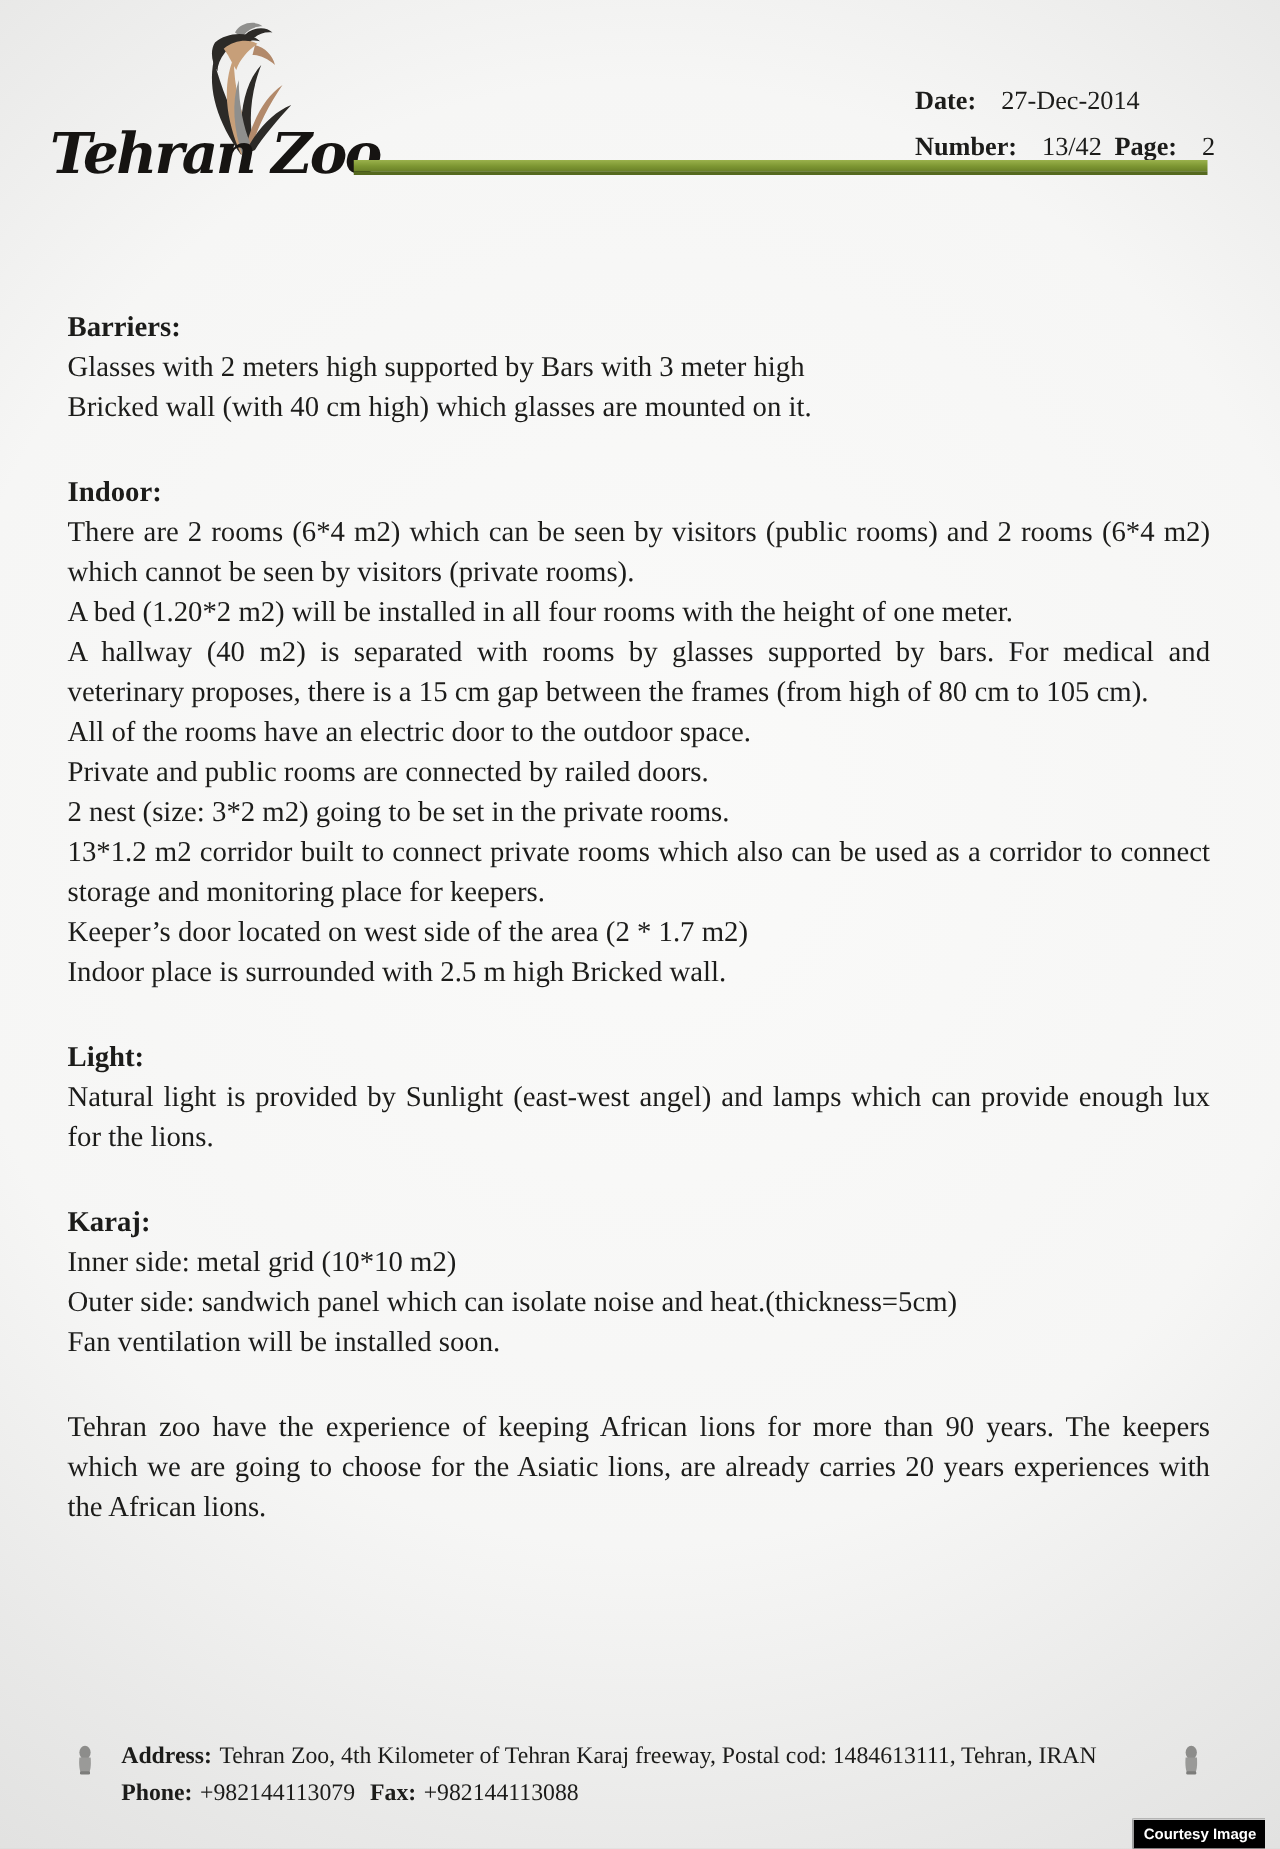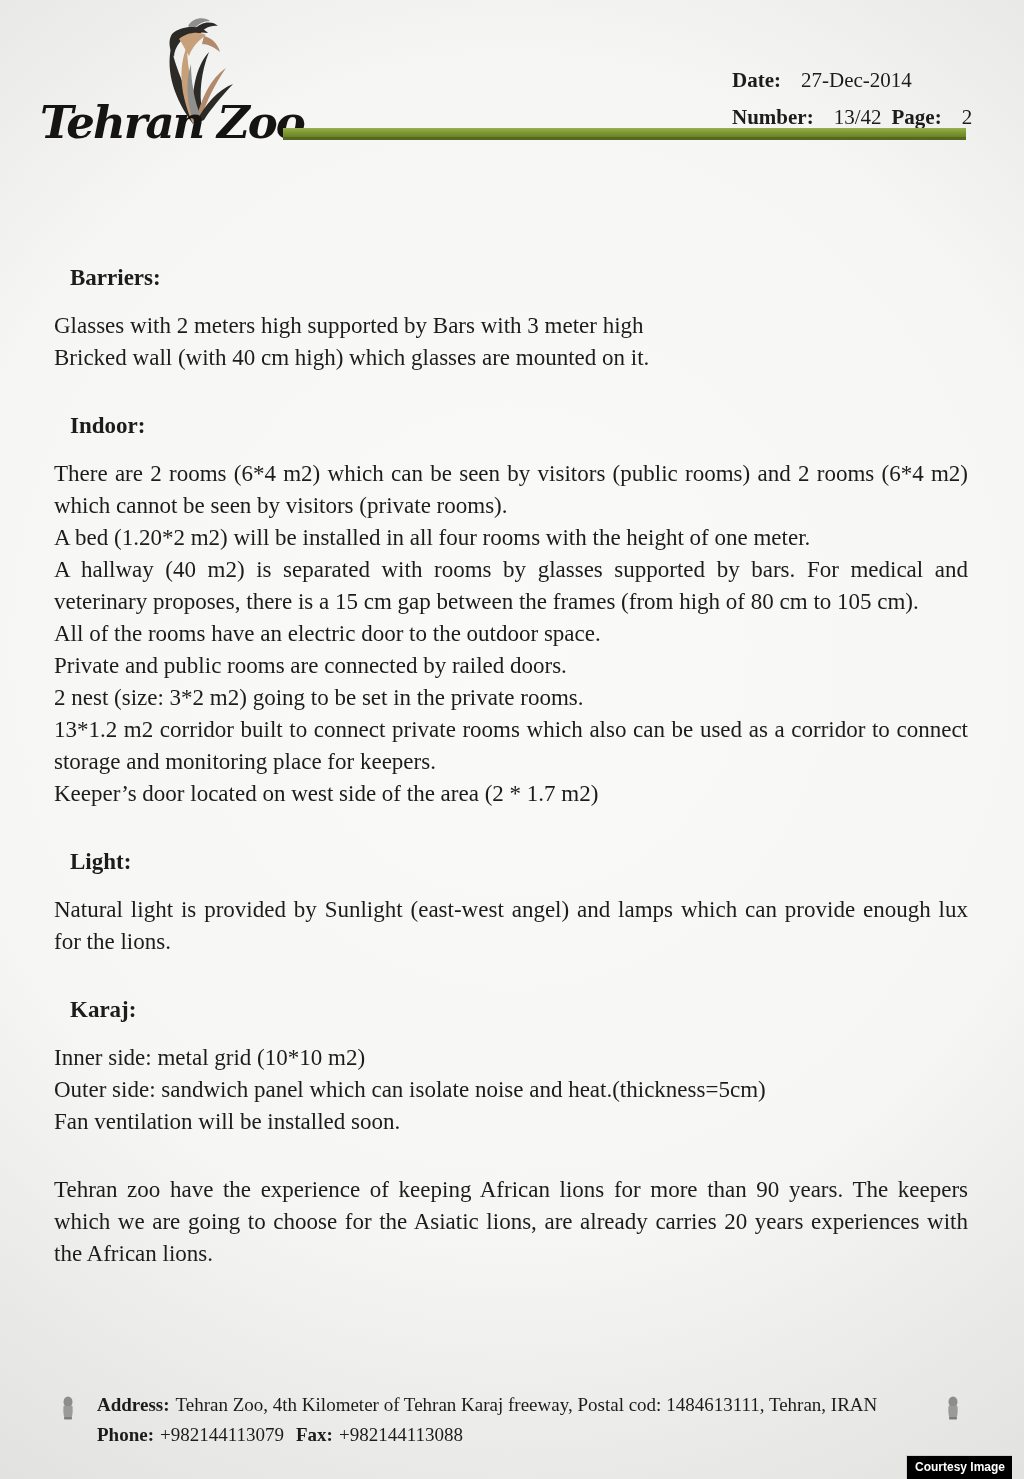--- a/index.html
+++ b/index.html
@@ -30,21 +30,21 @@
     background:linear-gradient(to bottom,#9ab14c 0%,#7d9632 55%,#6a8128 100%);
     border-bottom:3px solid #55691e;
   }
 
   
   .content{
     position:absolute;left:54px;top:246px;width:914px;
     font-size:23px;line-height:32px;
   }
   .content h2{
-    font-size:23px;line-height:32px;margin:16px;font-weight:bold;
+    font-size:23px;line-height:32px;margin:0;font-weight:bold;
   }
   .content section{margin-top:36px;}
   .content section:first-child{margin-top:0;}
   .content p{margin:0;}
   .just{text-align:justify;}
 
   
   .footer-text{
     position:absolute;left:97px;top:1390px;width:840px;
     font-size:19px;line-height:30px;
@@ -112,20 +112,21 @@
     <section>
       <h2>Indoor:</h2>
       <p class="just">There are 2 rooms (6*4 m2) which can be seen by visitors (public rooms) and 2 rooms (6*4 m2) which cannot be seen by visitors (private rooms).</p>
       <p class="just">A bed (1.20*2 m2) will be installed in all four rooms with the height of one meter.</p>
       <p class="just">A hallway (40 m2) is separated with rooms by glasses supported by bars. For medical and veterinary proposes, there is a 15 cm gap between the frames (from high of 80 cm to 105 cm).</p>
       <p>All of the rooms have an electric door to the outdoor space.</p>
       <p>Private and public rooms are connected by railed doors.</p>
       <p>2 nest (size: 3*2 m2) going to be set in the private rooms.</p>
       <p class="just">13*1.2 m2 corridor built to connect private rooms which also can be used as a corridor to connect storage and monitoring place for keepers.</p>
       <p>Keeper’s door located on west side of the area (2 * 1.7 m2)</p>
+      <p>Indoor place is surrounded with 2.5 m high Bricked wall.</p>
     </section>
 
     <section>
       <h2>Light:</h2>
       <p class="just">Natural light is provided by Sunlight (east-west angel) and lamps which can provide enough lux for the lions.</p>
     </section>
 
     <section>
       <h2>Karaj:</h2>
       <p>Inner side: metal grid (10*10 m2)</p>

